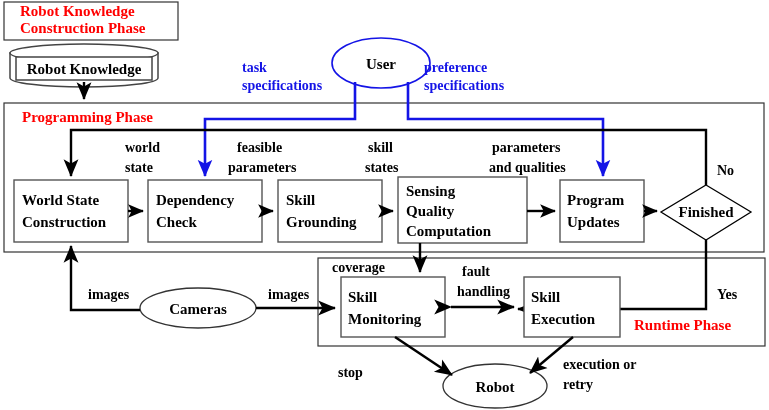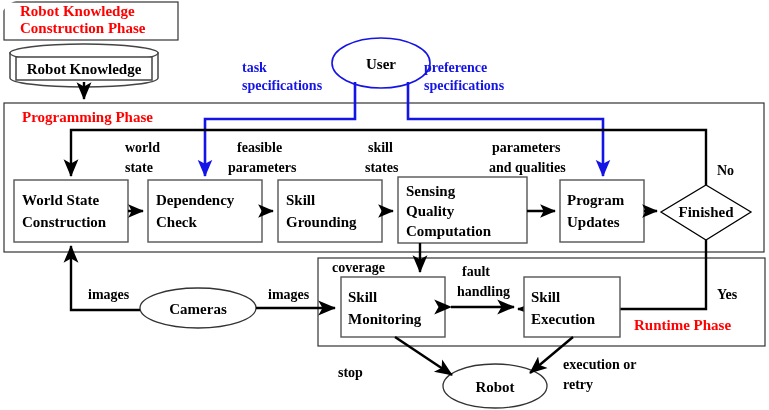--- a/index.html
+++ b/index.html
@@ -9,21 +9,20 @@
   }
   body {
     font-family: "Liberation Serif", serif;
   }
   #canvas {
     position: relative;
     width: 769px;
     height: 410px;
     background: #ffffff;
     overflow: hidden;
-    border-radius: 22px;
   }
   #diagram-svg {
     position: absolute;
     left: 0;
     top: 0;
     width: 769px;
     height: 410px;
   }
   .node-label {
     font-family: "Liberation Serif", serif;

